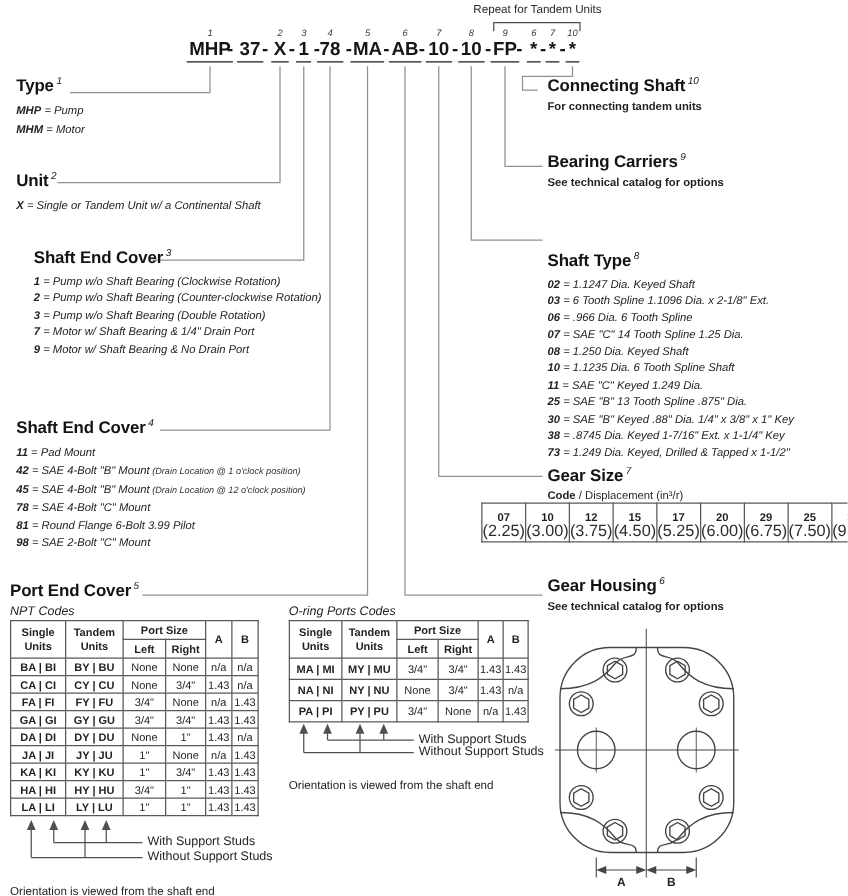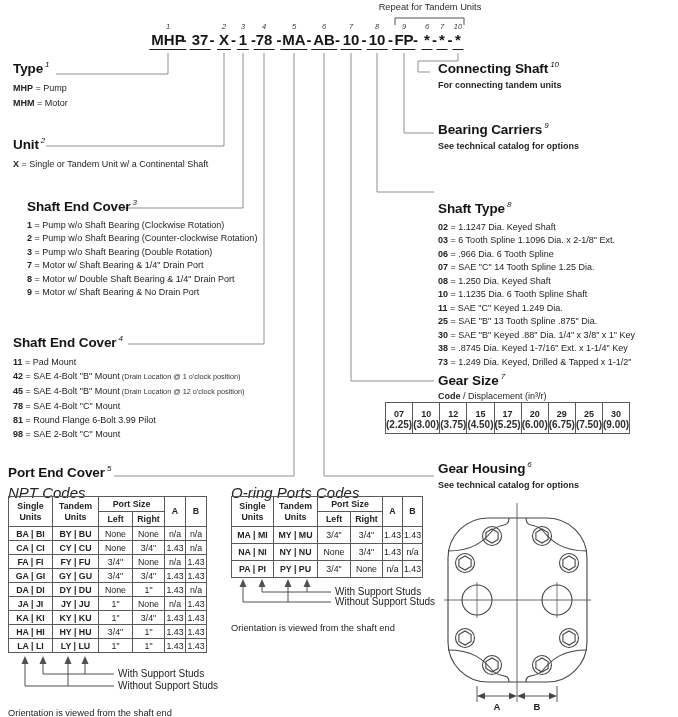--- a/index.html
+++ b/index.html
@@ -18,39 +18,39 @@
   .code-dash{position:absolute;top:10px;transform:translateX(-50%);
     font-weight:bold;font-size:15px;line-height:16px;color:#161616;}
   #repeat-label{position:absolute;left:350px;top:2px;width:160px;text-align:center;
     font-size:9.3px;color:#2b2b2b;}
   
   .sec{position:absolute;}
   .sec-title{font-size:13.5px;font-weight:bold;color:#141414;letter-spacing:-0.1px;white-space:nowrap;}
   .sec-title sup{font-size:8px;font-style:italic;font-weight:normal;margin-left:2px;}
   .sub{font-size:9px;font-weight:bold;margin-top:4px;white-space:nowrap;}
   .items{margin-top:5px;}
-  .item{font-size:9px;line-height:13.5px;white-space:nowrap;color:#232323;}
+  .item{font-size:9px;line-height:13.5px;white-space:nowrap;color:#232323;font-style:italic;}
   .item b{font-weight:bold;}
   .item .note{font-size:7.3px;color:#333;}
   .lh15 .item{line-height:15px;}
   .lh14 .item{line-height:14px;}
   
-  .tbl-label{position:absolute;font-style:italic;font-size:15px;color:#232323;white-space:nowrap;}
+  .tbl-label{position:absolute;font-style:italic;font-size:10px;color:#232323;white-space:nowrap;}
   .ptable{position:absolute;border-collapse:collapse;table-layout:fixed;
     font-size:8.8px;color:#232323;border:1.5px solid #4f5052;}
   .ptable th,.ptable td{border:1px solid #58595b;text-align:center;padding:0;overflow:hidden;}
   .ptable th{font-weight:bold;height:14px;line-height:11px;}
   .ptable td{height:13px;}
   .tbl-oring td{height:16px;}
   .ptable td.bold{font-weight:bold;}
   
   .gtable{position:absolute;border-collapse:collapse;table-layout:fixed;border:1.5px solid #4f5052;}
   .gtable td{border:1px solid #58595b;width:26px;height:30px;text-align:center;padding:0;}
   .g-code{font-weight:bold;font-size:9px;line-height:12px;}
-  .g-disp{font-size:10px;line-height:9px;color:#2e2e2e;font-weight:bold;}
+  .g-disp{font-size:13px;line-height:9px;color:#2e2e2e;}
   
   .legend{position:absolute;font-size:10px;color:#232323;white-space:nowrap;}
   .note-text{position:absolute;font-size:9.3px;color:#232323;white-space:nowrap;margin-top:12px;}
   .dim{position:absolute;font-size:9.5px;font-weight:bold;width:40px;text-align:center;color:#232323;}
 </style>
 </head>
 <body>
 
 <svg id="lines" width="678" height="717" viewBox="0 0 678 717">
   <g stroke="#8f9093" stroke-width="1" fill="none">
@@ -226,21 +226,20 @@
     </div>
 </div>
 
 <div class="sec" style="left:27px;top:198px">
   <div class="sec-title"><span>Shaft End Cover</span><sup>3</sup></div>
   <div class="items">
       <div class="item"><b>1</b><span> = </span><span>Pump w/o Shaft Bearing (Clockwise Rotation)</span></div>
       <div class="item"><b>2</b><span> = </span><span>Pump w/o Shaft Bearing (Counter-clockwise Rotation)</span></div>
       <div class="item"><b>3</b><span> = </span><span>Pump w/o Shaft Bearing (Double Rotation)</span></div>
       <div class="item"><b>7</b><span> = </span><span>Motor w/ Shaft Bearing &amp; 1/4" Drain Port</span></div>
-      <div class="item"><b>8</b><span> = </span><span>Motor w/ Double Shaft Bearing &amp; 1/4" Drain Port</span></div>
       <div class="item"><b>9</b><span> = </span><span>Motor w/ Shaft Bearing &amp; No Drain Port</span></div>
     </div>
 </div>
 
 <div class="sec" style="left:13px;top:334px">
   <div class="sec-title"><span>Shaft End Cover</span><sup>4</sup></div>
   <div class="items lh14">
       <div class="item"><b>11</b><span> = </span><span>Pad Mount</span></div>
       <div class="item"><b>42</b><span> = </span><span>SAE 4-Bolt "B" Mount</span><span class="note"> (Drain Location @ 1 o'clock position)</span></div>
       <div class="item"><b>45</b><span> = </span><span>SAE 4-Bolt "B" Mount</span><span class="note"> (Drain Location @ 12 o'clock position)</span></div>

